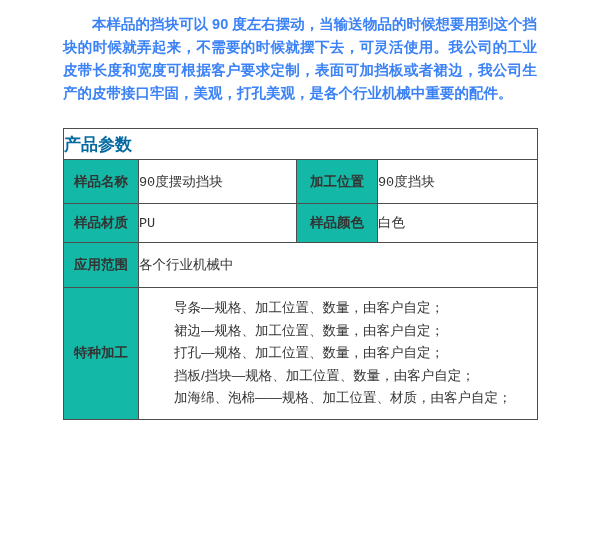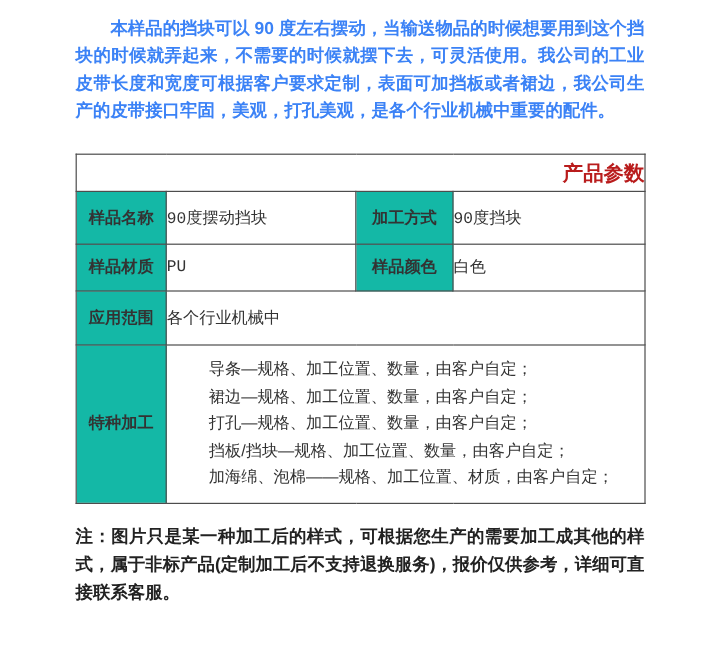--- a/index.html
+++ b/index.html
@@ -33,24 +33,24 @@
     color: #333333;
     font-size: 13.5px;
   }
   table.params td {
     border: 1px solid #4d4d4d;
     padding: 0;
     vertical-align: middle;
   }
   td.title-cell {
     height: 30px;
-    text-align: right;
+    text-align: left;
     font-weight: bold;
     font-size: 17px;
-    color: #b91c1c;
+    color: #0369a1;
     background: #ffffff;
   }
   td.label-cell {
     background: #14b8a6;
     text-align: center;
     font-weight: bold;
   }
   td.value-cell {
     background: #ffffff;
     padding-left: 11px;
@@ -92,21 +92,21 @@
       <col style="width:81px">
       <col style="width:160px">
     </colgroup>
     <tbody>
       <tr>
         <td class="title-cell" colspan="4">产品参数</td>
       </tr>
       <tr class="r1">
         <td class="label-cell">样品名称</td>
         <td class="value-cell">90度摆动挡块</td>
-        <td class="label-cell">加工方式</td>
+        <td class="label-cell">加工位置</td>
         <td class="value-cell">90度挡块</td>
       </tr>
       <tr class="r2">
         <td class="label-cell">样品材质</td>
         <td class="value-cell">PU</td>
         <td class="label-cell">样品颜色</td>
         <td class="value-cell">白色</td>
       </tr>
       <tr class="r3">
         <td class="label-cell">应用范围</td>
@@ -120,15 +120,14 @@
             <div>裙边—规格、加工位置、数量，由客户自定；</div>
             <div>打孔—规格、加工位置、数量，由客户自定；</div>
             <div>挡板/挡块—规格、加工位置、数量，由客户自定；</div>
             <div>加海绵、泡棉——规格、加工位置、材质，由客户自定；</div>
           </div>
         </td>
       </tr>
     </tbody>
   </table>
 
-  <p class="note">注：图片只是某一种加工后的样式，可根据您生产的需要加工成其他的样式，属于非标产品(定制加工后不支持退换服务)，报价仅供参考，详细可直接联系客服。</p>
 
 </div>
 
 </body></html>

